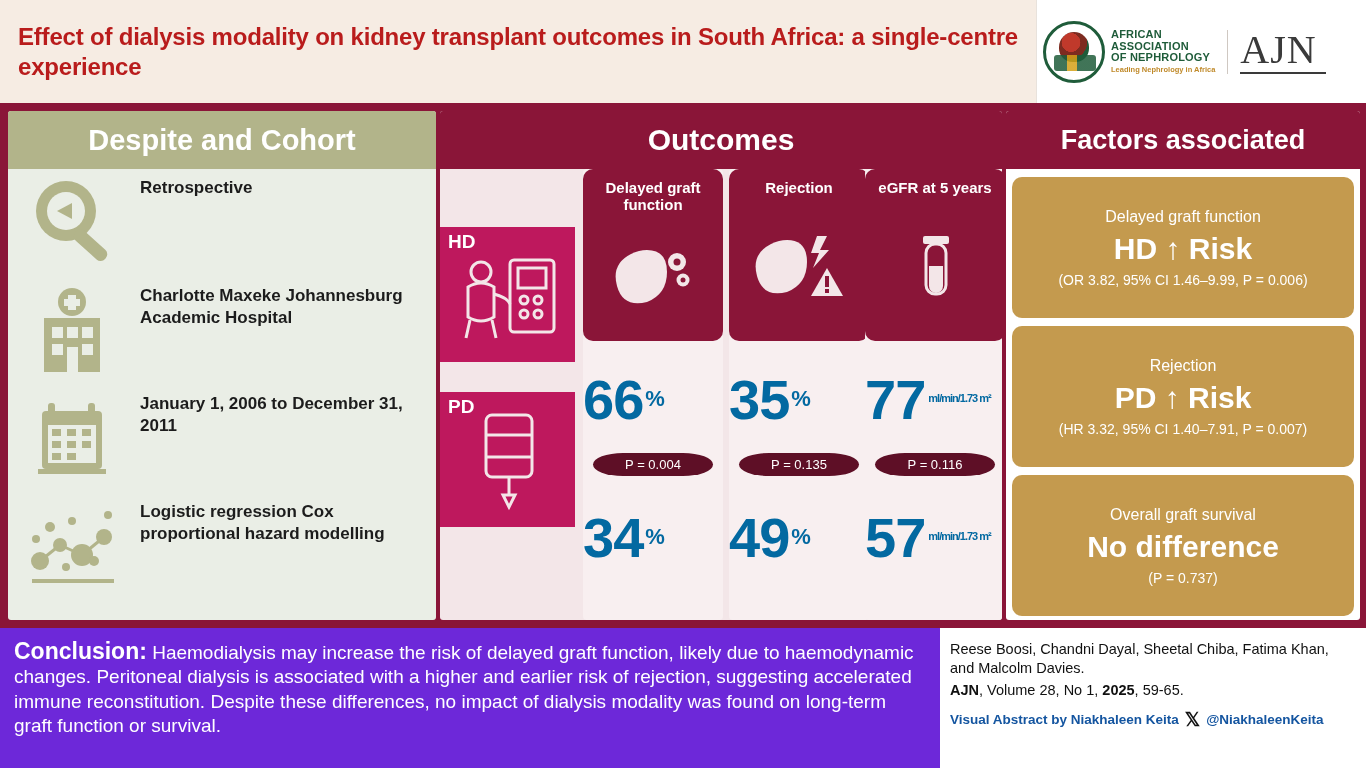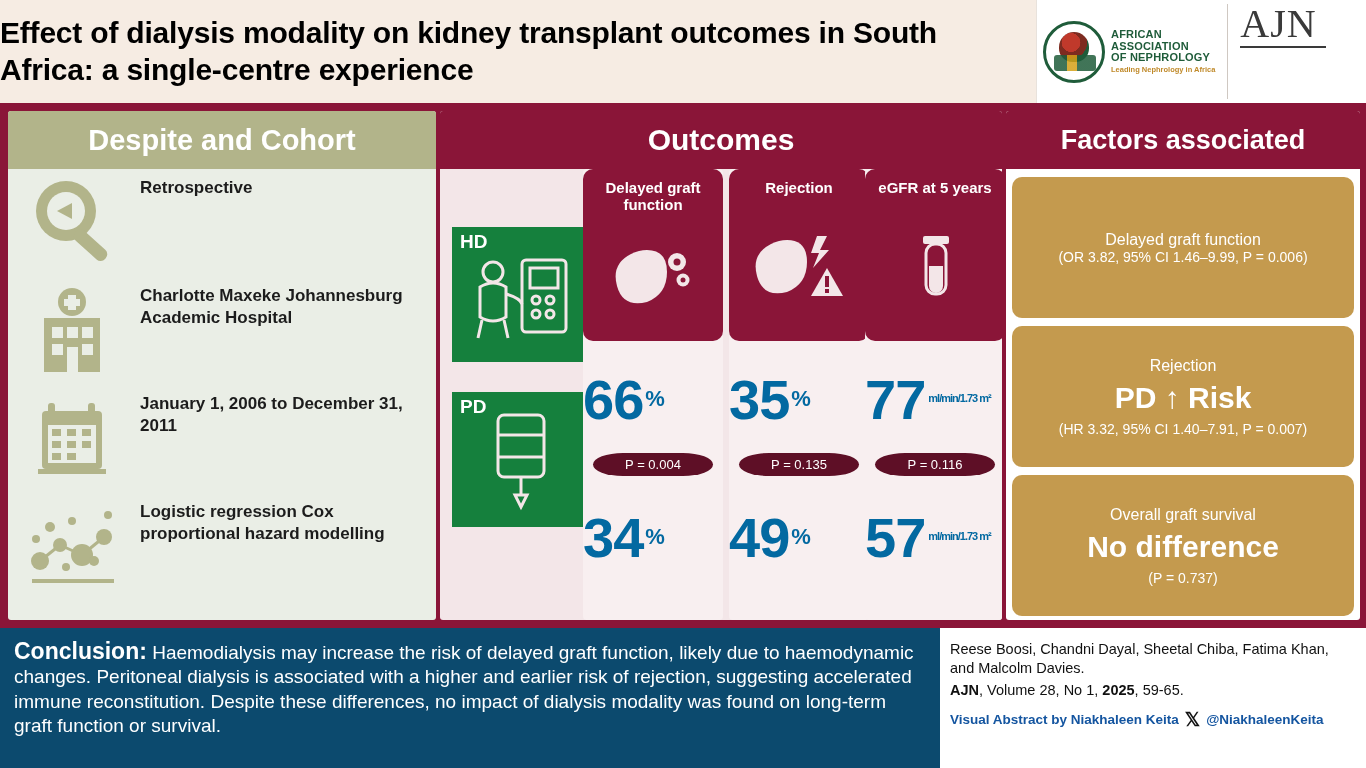--- a/index.html
+++ b/index.html
@@ -11,27 +11,27 @@
   }
   .poster { position: relative; width: 1366px; height: 768px; background: #ffffff; }
 
   
   .header {
     position: absolute; left: 0; top: 0; width: 1366px; height: 103px;
     background: #f6ece3; display: flex; align-items: center;
   }
   .header-title {
     flex: 1;
-    padding-left: 0;
-    font-size: 30px; font-weight: bold; color: #000000; line-height: 1.22;
+    padding-left: 18px;
+    font-size: 24px; font-weight: bold; color: #b91c1c; line-height: 1.22;
     letter-spacing: -0.2px;
   }
   .header-logos {
     width: 330px; height: 103px; background:#ffffff;
-    display:flex; gap: 6px; padding: 4px 10px 4px 6px;
+    display:flex; align-items:center; gap: 6px; padding: 4px 10px 4px 6px;
     border-left: 1px solid #e8e2dc;
   }
   .aan-logo { display:flex; align-items:center; gap:6px; }
   .aan-mark {
     width: 62px; height: 62px; border-radius: 50%;
     border: 3px solid #1f5c3a; background: #ffffff;
     position: relative; flex: 0 0 auto;
   }
   .aan-mark::before {
     content:""; position:absolute; left: 13px; top: 8px; width: 30px; height: 30px;
@@ -83,22 +83,22 @@
   }
   .col-outcomes .col-head {
     height: 58px; background: #8a1538; color: #ffffff;
     display:flex; align-items:center; justify-content:center;
     font-size: 30px; font-weight: bold;
   }
   .outcomes-grid { position: relative; height: 451px; }
 
   .modality-col { position: absolute; left: 0px; top: 58px; width: 135px; }
   .mod-box {
-    width: 135px; height: 135px; background: #15803d; color: #ffffff;
-    position: relative; margin-bottom: 30px; margin-left: 12px;
+    width: 135px; height: 135px; background: #be185d; color: #ffffff;
+    position: relative; margin-bottom: 30px;
   }
   .mod-box .mod-label {
     position: absolute; left: 8px; top: 4px; font-size: 19px; font-weight: bold;
   }
   .mod-box.hd { height: 135px; }
   .mod-box.pd { height: 135px; margin-bottom:0;text-align:center; }
   .mod-art { position:absolute; inset: 0; display:flex; align-items:center; justify-content:center; }
 
   .outcome-col { position: absolute; top: 0; width: 140px; }
   .outcome-col.c1 { left: 143px; }
@@ -144,21 +144,21 @@
     height: 141px; display:flex; flex-direction:column; align-items:center; justify-content:center;
     text-align:center; padding: 4px 8px;
   }
   .factor-card .f-title { font-size: 16px; }
   .factor-card .f-main { font-size: 30px; font-weight: bold; margin: 6px 0; }
   .factor-card .f-sub { font-size: 14px; }
 
   
   .conclusion {
     position: absolute; left: 0; top: 628px; width: 940px; height: 140px;
-    background: #0c4a6e; color: #ffffff; padding: 10px 14px 8px 14px;
+    background: #6d28d9; color: #ffffff; padding: 10px 14px 8px 14px;
   }
   .conclusion .c-lead { font-size: 23px; font-weight: bold; }
   .conclusion .c-body { font-size: 19px; line-height: 1.28; }
 
   .citation {
     position: absolute; left: 940px; top: 628px; width: 426px; height: 140px;
     background: #ffffff; padding: 12px 10px 8px 10px; color: #111;
   }
   .citation .authors { font-size: 14.5px; line-height: 1.3; }
   .citation .journal { font-size: 14.5px; margin-top: 4px; }
@@ -405,20 +405,21 @@
       </div>
 
     </div>
   </div>
 
   <div class="col-factors">
     <div class="col-head">Factors associated</div>
 
     <div class="factor-card">
       <div class="f-title">Delayed graft function</div>
+      <div class="f-main">HD ↑ Risk</div>
       <div class="f-sub">(OR 3.82, 95% CI 1.46–9.99, P = 0.006)</div>
     </div>
 
     <div class="factor-card">
       <div class="f-title">Rejection</div>
       <div class="f-main">PD ↑ Risk</div>
       <div class="f-sub">(HR 3.32, 95% CI 1.40–7.91, P = 0.007)</div>
     </div>
 
     <div class="factor-card">

